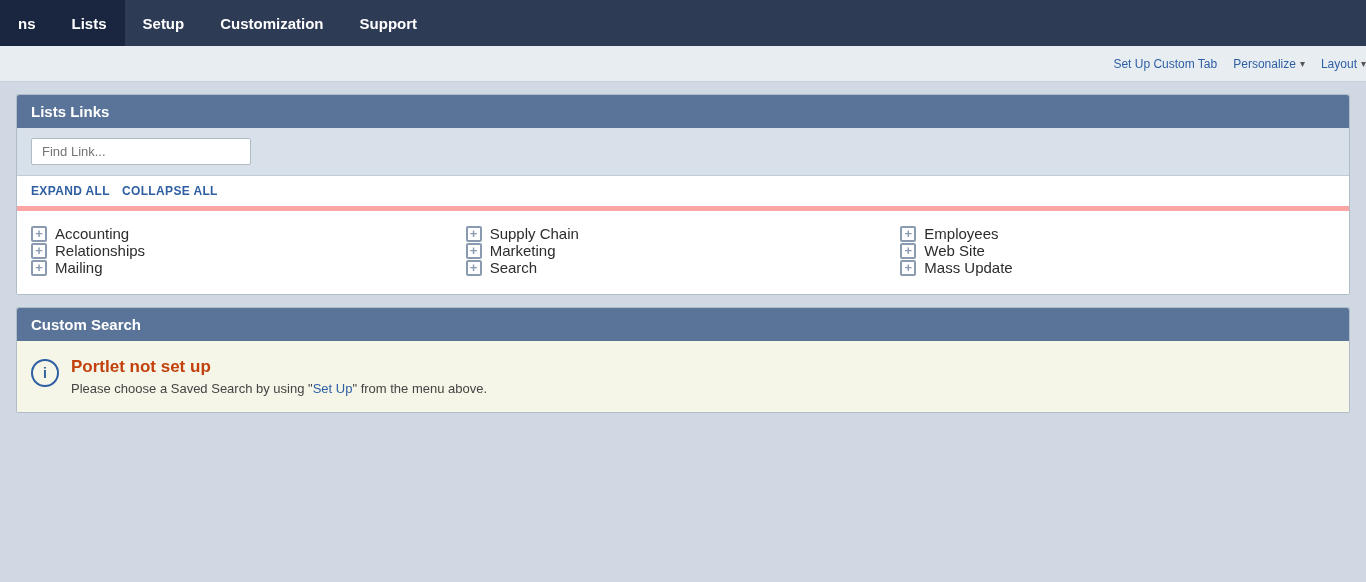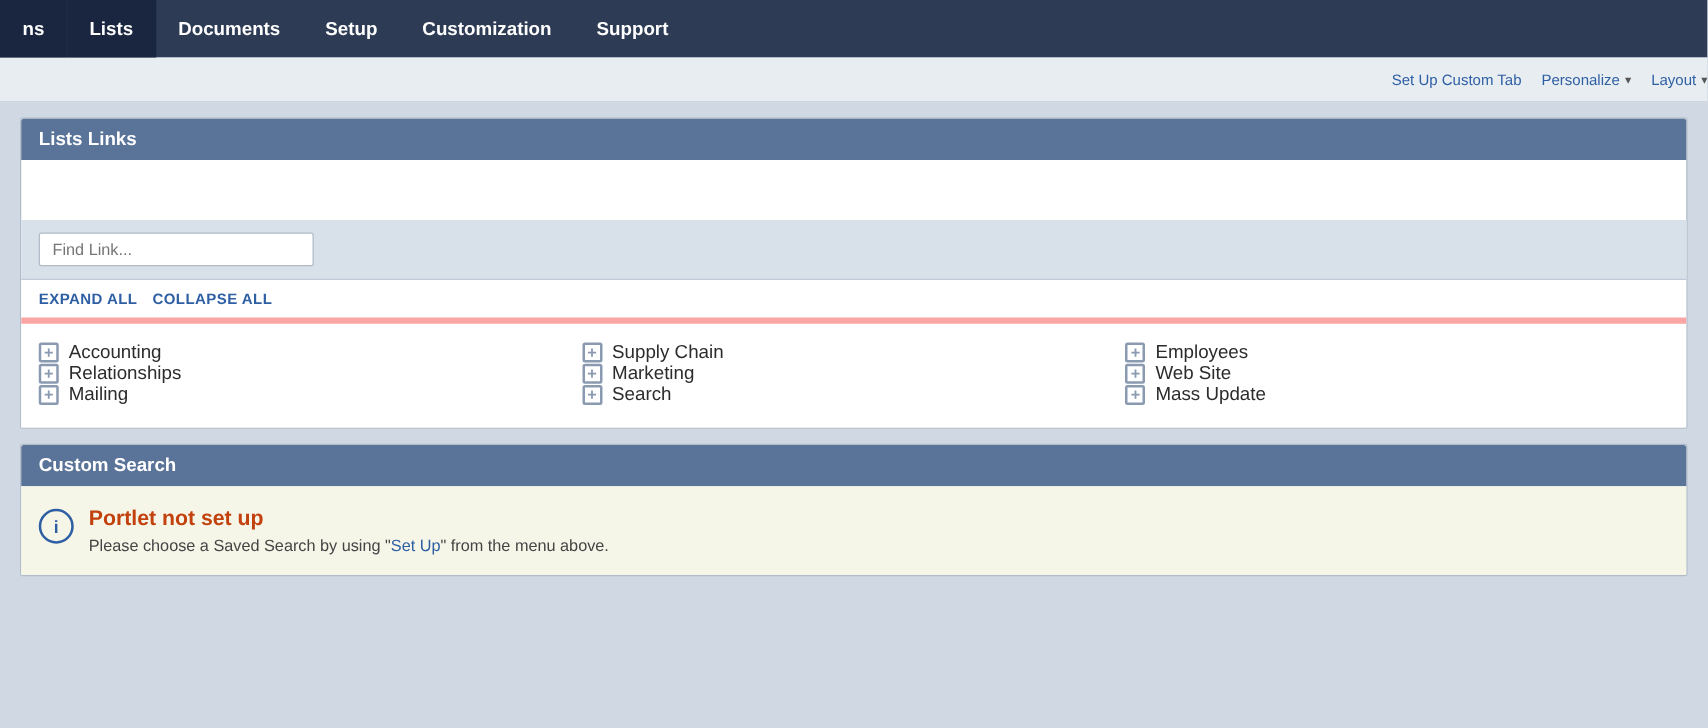--- a/index.html
+++ b/index.html
@@ -74,21 +74,20 @@
     }
     .portlet-body {
       background: #fff;
     }
 
     
     .portlet-search-bar {
       background: #d8e0ea;
       padding: 10px 14px;
       border-bottom: 1px solid #c0cad8;
-      margin-top: 48px;
     }
     .portlet-search-bar input {
       padding: 5px 10px;
       border: 1px solid #b0bcc8;
       border-radius: 2px;
       font-size: 13px;
       width: 220px;
       background: #fff;
     }
 
@@ -191,23 +190,20 @@
   </style>
 </head>
 <body>
 
 <nav class="nav-bar">
   <div class="nav-item active">
     <span>ns</span>
   </div>
   <div class="nav-item active">
     <span>Lists</span>
-  </div>
-  <div class="nav-item">
-    <span>Documents</span>
   </div>
   <div class="nav-item">
     <span>Setup</span>
   </div>
   <div class="nav-item">
     <span>Customization</span>
   </div>
   <div class="nav-item">
     <span>Support</span>
   </div>

